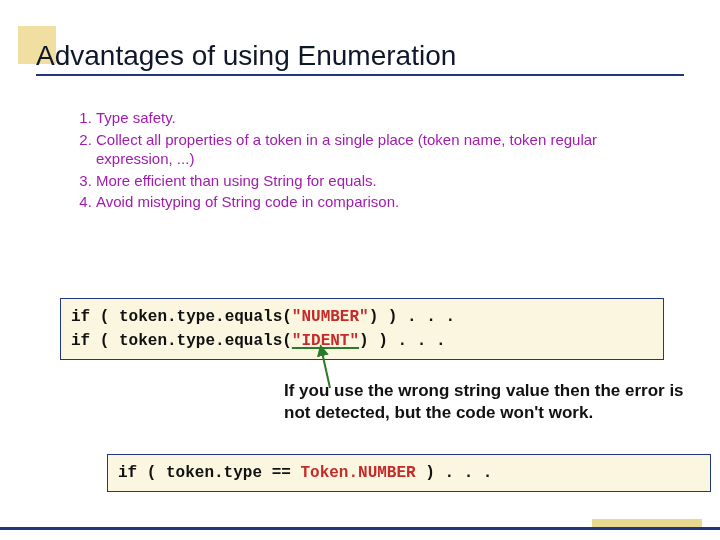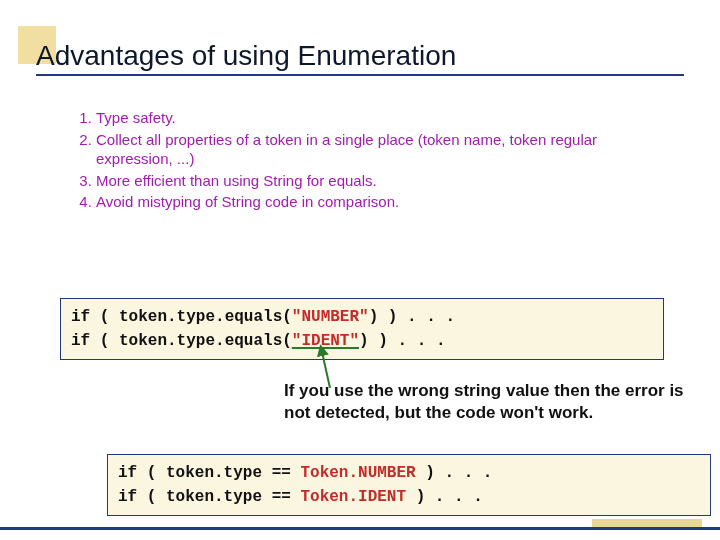--- a/index.html
+++ b/index.html
@@ -154,19 +154,16 @@
   </defs>
   <line x1="330" y1="388" x2="322" y2="352" stroke="#2a7a2a" stroke-width="2" marker-end="url(#ah)"></line>
 </svg>
 
 <div class="note">If you use the wrong string value then the error is not detected, but the code won't work.</div>
 
 <div id="code2" class="codebox">
   <div>
     <span>if ( token.type == </span><span class="cls">Token.NUMBER</span><span> ) . . .</span>
   </div>
-  <div>
-    <span>if ( token.type == </span><span class="cls">Token.IDENT</span><span>  ) . . .</span>
-  </div>
 </div>
 
 <div class="footer-shade"></div>
 <div class="footer-bar"></div>
 
 </body></html>

